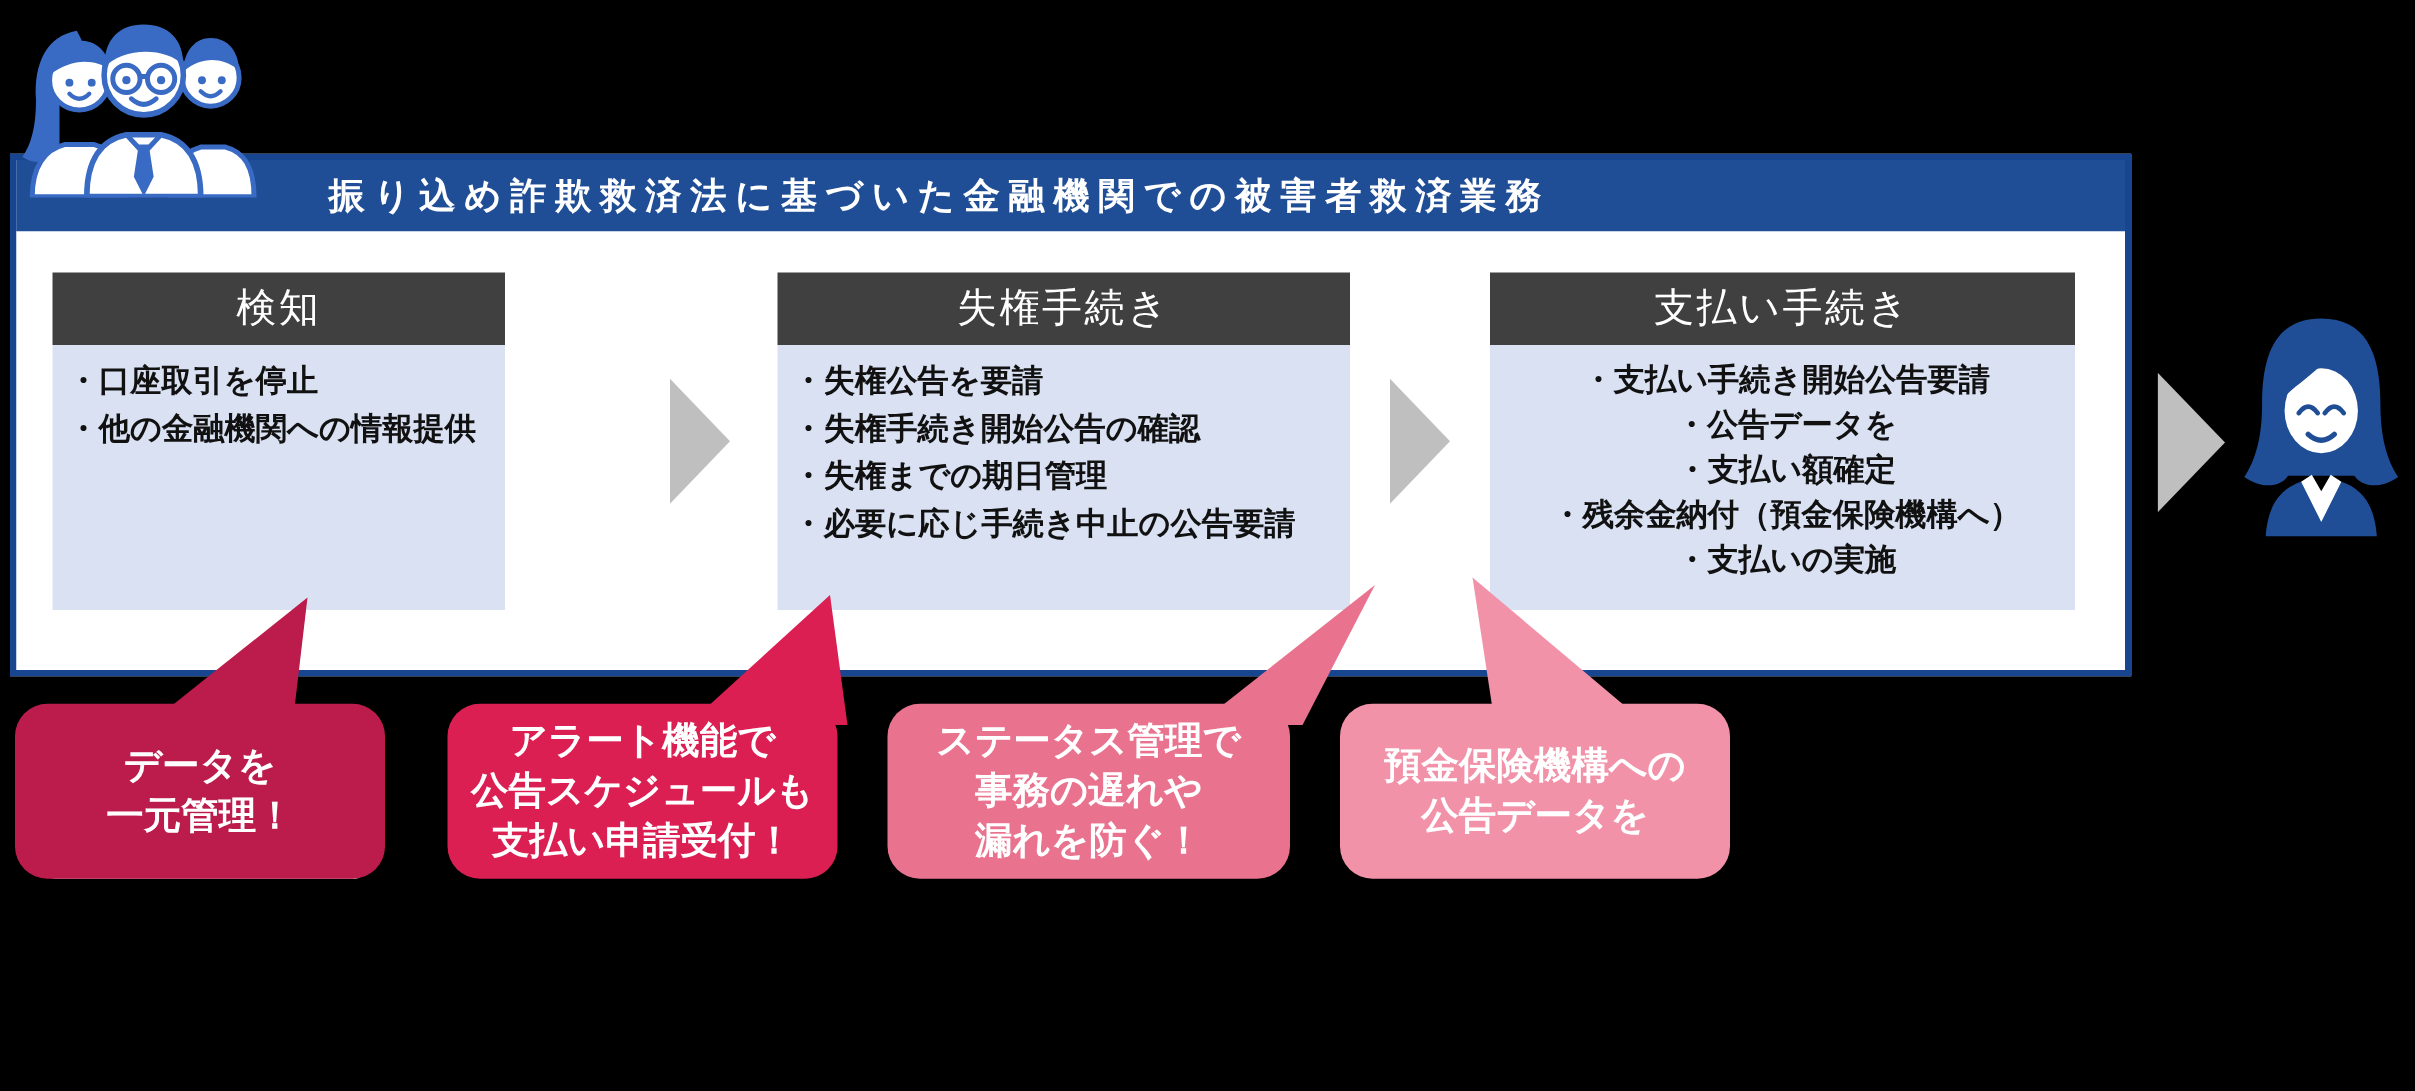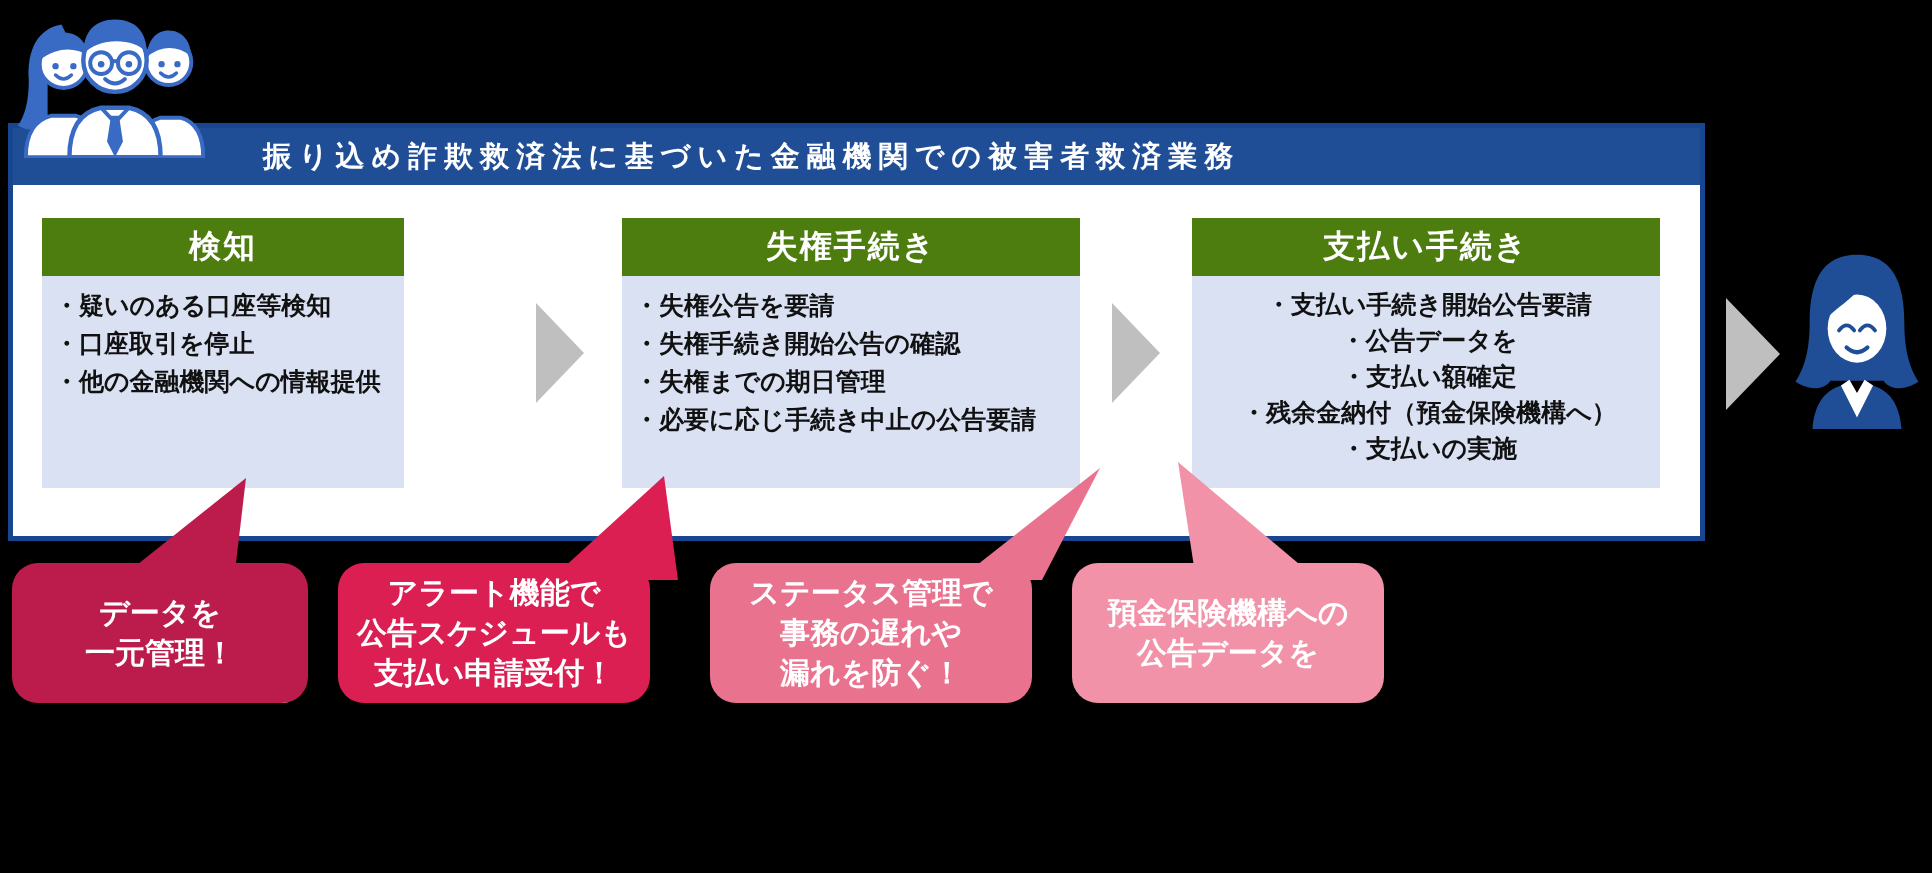--- a/index.html
+++ b/index.html
@@ -9,21 +9,21 @@
   
   .main-panel{position:absolute;left:8px;top:123px;width:1697px;height:418px;
               background:#ffffff;border:5px solid #17458F;box-sizing:border-box;z-index:1;}
   .title-bar{position:absolute;left:0;top:0;width:100%;height:57px;background:#1F4E96;
              color:#fff;font-weight:700;font-size:29px;letter-spacing:7px;
              display:flex;align-items:center;justify-content:center;box-sizing:border-box;
              padding-right:210px;white-space:nowrap;}
 
   
   .pbox{position:absolute;top:218px;height:270px;z-index:2;display:flex;flex-direction:column;}
-  .pbox .phead{height:58px;background:#4d7c0f;color:#fff;font-weight:700;font-size:32px;
+  .pbox .phead{height:58px;background:#404040;color:#fff;font-weight:400;font-size:32px;
                letter-spacing:2px;display:flex;align-items:center;justify-content:center;flex:0 0 auto;}
   .pbox .pbody{flex:1;background:#D9E1F2;color:#111;font-weight:700;font-size:25px;
                padding:10px 6px 0 12px;box-sizing:border-box;}
   .pbody .li{line-height:38px;white-space:nowrap;}
   .pbody.tight .li{line-height:36px;text-align:center;}
   #box1{left:42px;width:362px;}
   #box2{left:622px;width:458px;}
   #box3{left:1192px;width:468px;}
 
   
@@ -31,21 +31,21 @@
               clip-path:polygon(0 0,100% 50%,0 100%);z-index:2;}
   #arrow1{left:536px;top:303px;width:48px;height:100px;}
   #arrow2{left:1112px;top:303px;width:48px;height:100px;}
   #arrow3{left:1726px;top:298px;width:54px;height:112px;}
 
   
   .bubble{position:absolute;top:563px;height:140px;border-radius:26px;z-index:5;
           color:#fff;font-weight:700;font-size:30px;line-height:40px;text-align:center;
           display:flex;flex-direction:column;align-items:center;justify-content:center;}
   #bubble1{left:12px;width:296px;background:#BC1C4C;text-align:center;}
-  #bubble2{left:338px;width:312px;background:#DB1F52;}
+  #bubble2{left:358px;width:312px;background:#DB1F52;}
   #bubble3{left:710px;width:322px;background:#E9738F;}
   #bubble4{left:1072px;width:312px;background:#F192A9;}
   #tails{position:absolute;left:0;top:0;width:1932px;height:873px;z-index:4;pointer-events:none;}
 
   
   #people{position:absolute;left:6px;top:2px;width:218px;height:156px;z-index:6;}
   #customer{position:absolute;left:1786px;top:244px;width:142px;height:190px;z-index:2;}
 
   
   .logo-box{position:absolute;left:36px;top:617px;width:256px;height:86px;background:#fff;
@@ -57,21 +57,20 @@
 
 <div id="canvas">
 
   <div class="main-panel">
     <div class="title-bar">振り込め詐欺救済法に基づいた金融機関での被害者救済業務</div>
   </div>
 
   <div class="pbox" id="box1">
     <div class="phead">検知</div>
     <div class="pbody">
-      <div class="li">・疑いのある口座等検知</div>
       <div class="li">・口座取引を停止</div>
       <div class="li">・他の金融機関への情報提供</div>
     </div>
   </div>
 
   <div class="flow-arrow" id="arrow1"></div>
 
   <div class="pbox" id="box2">
     <div class="phead">失権手続き</div>
     <div class="pbody">

